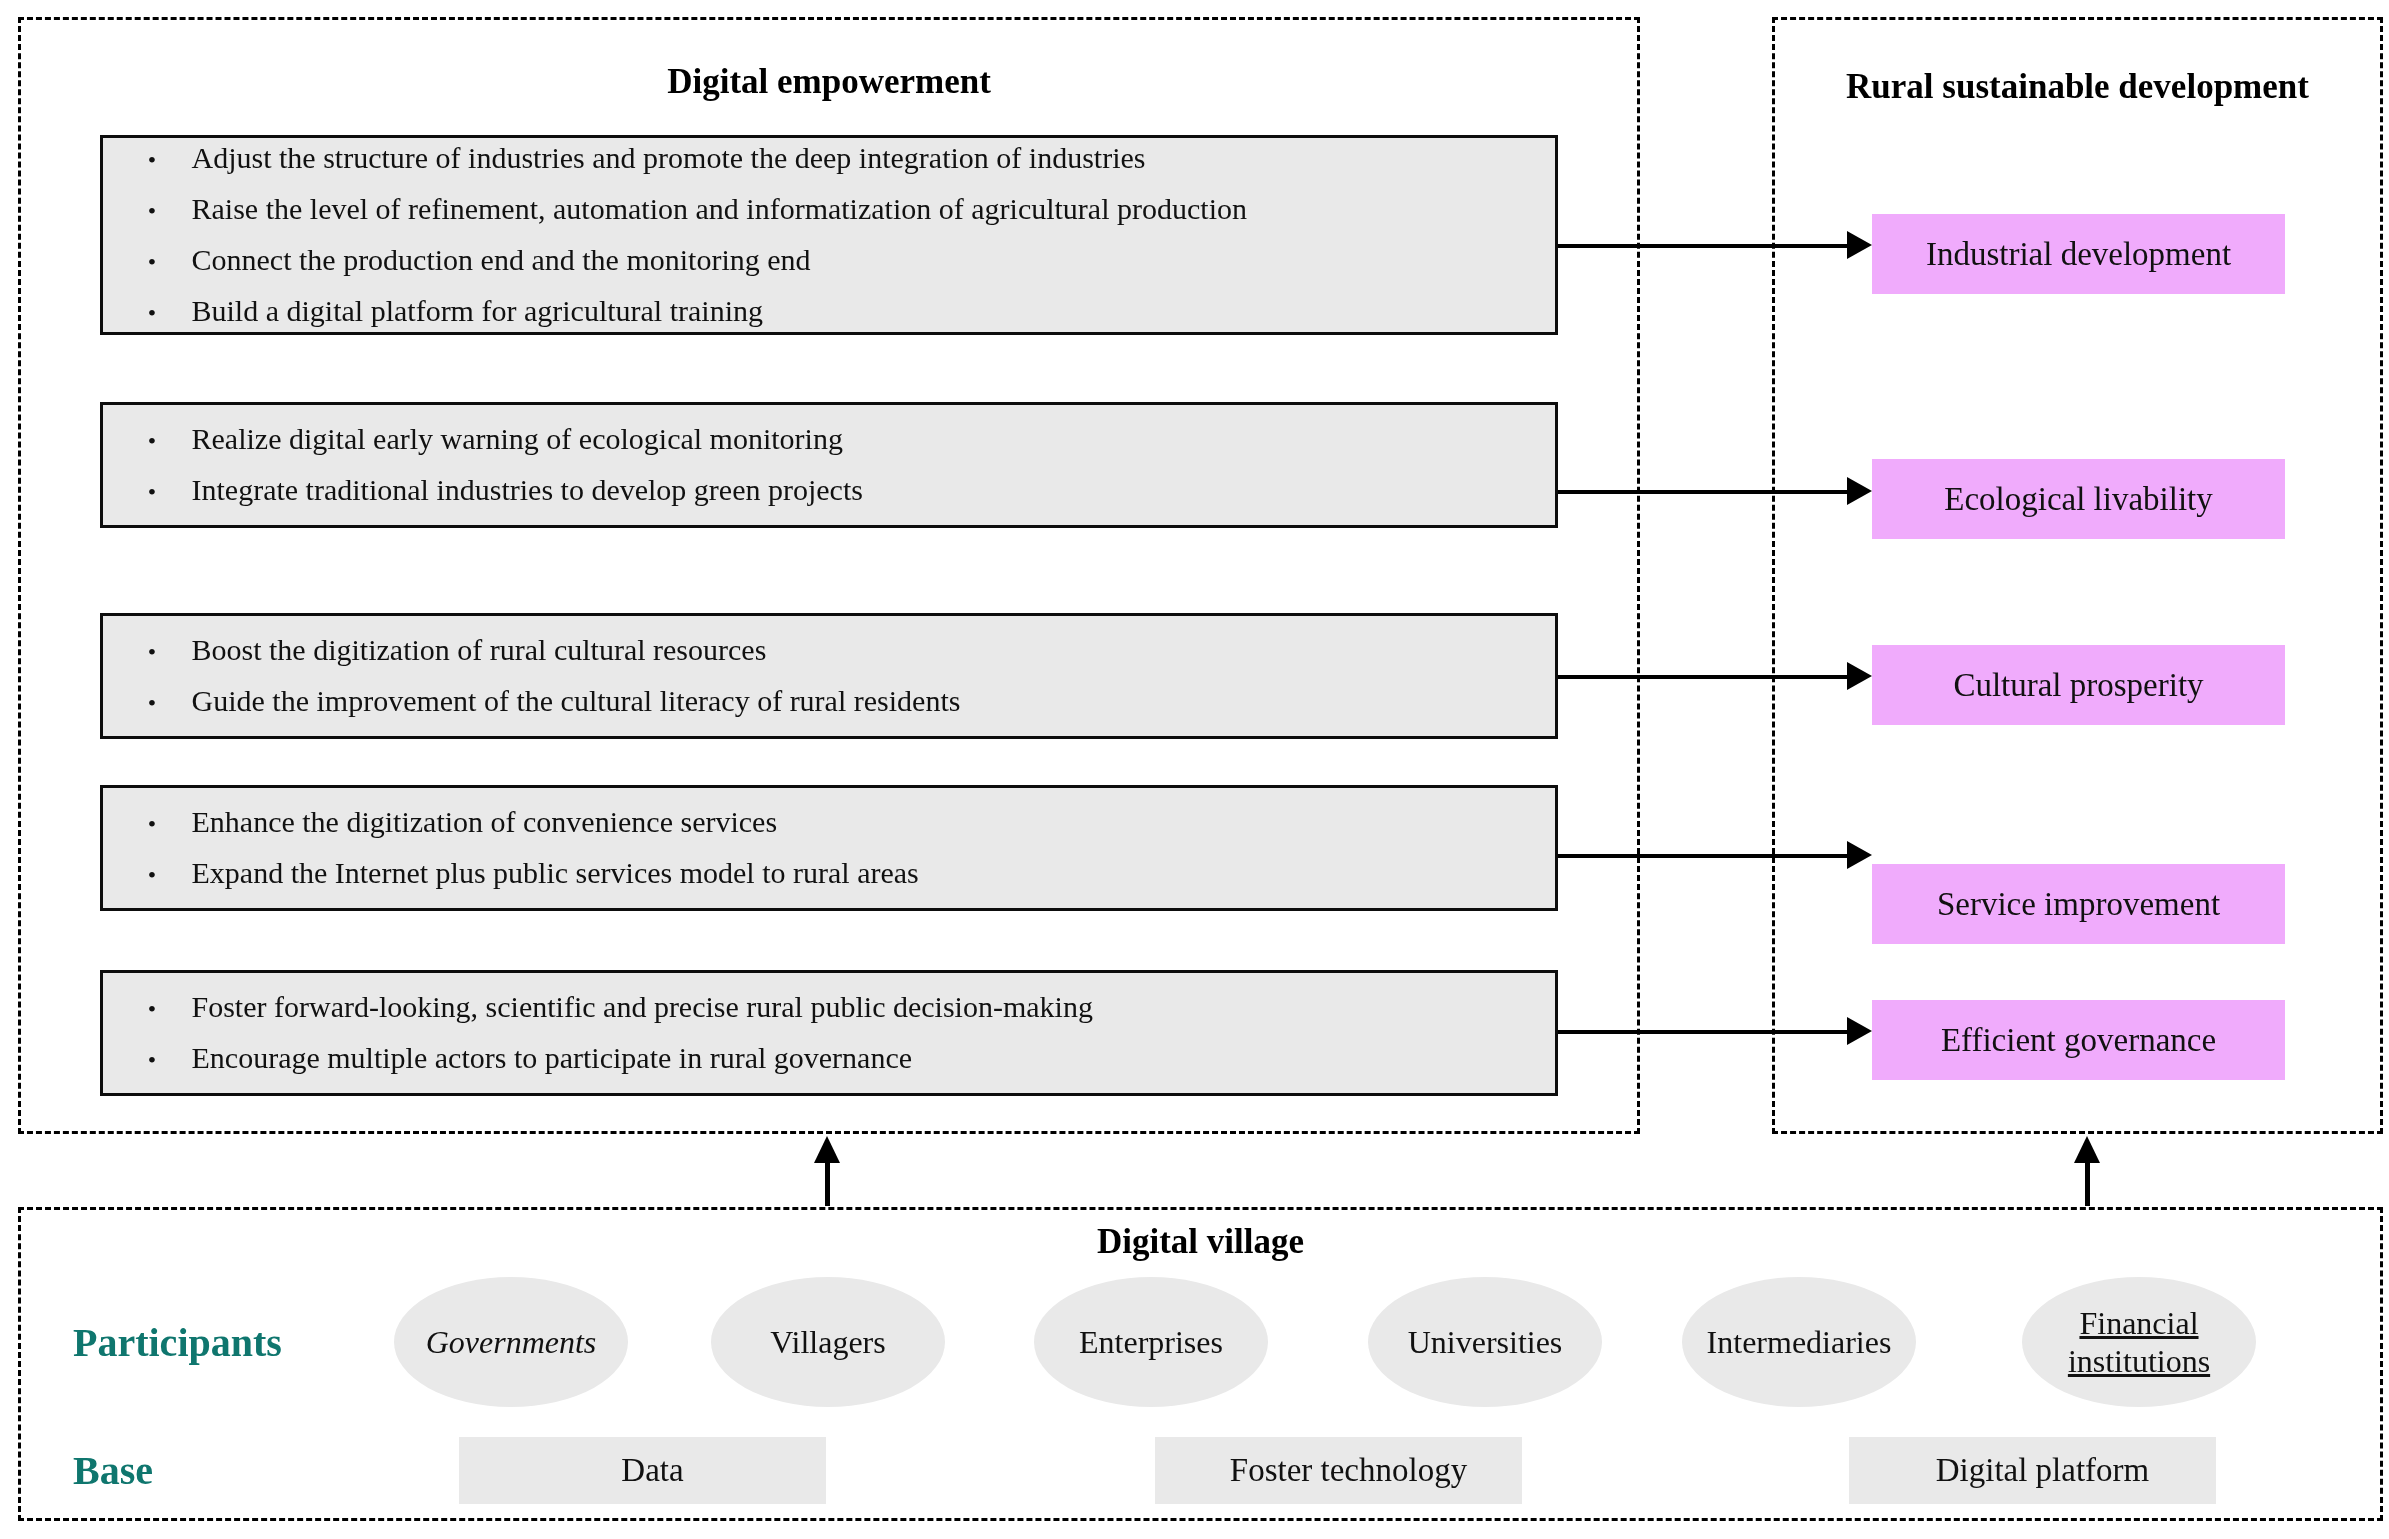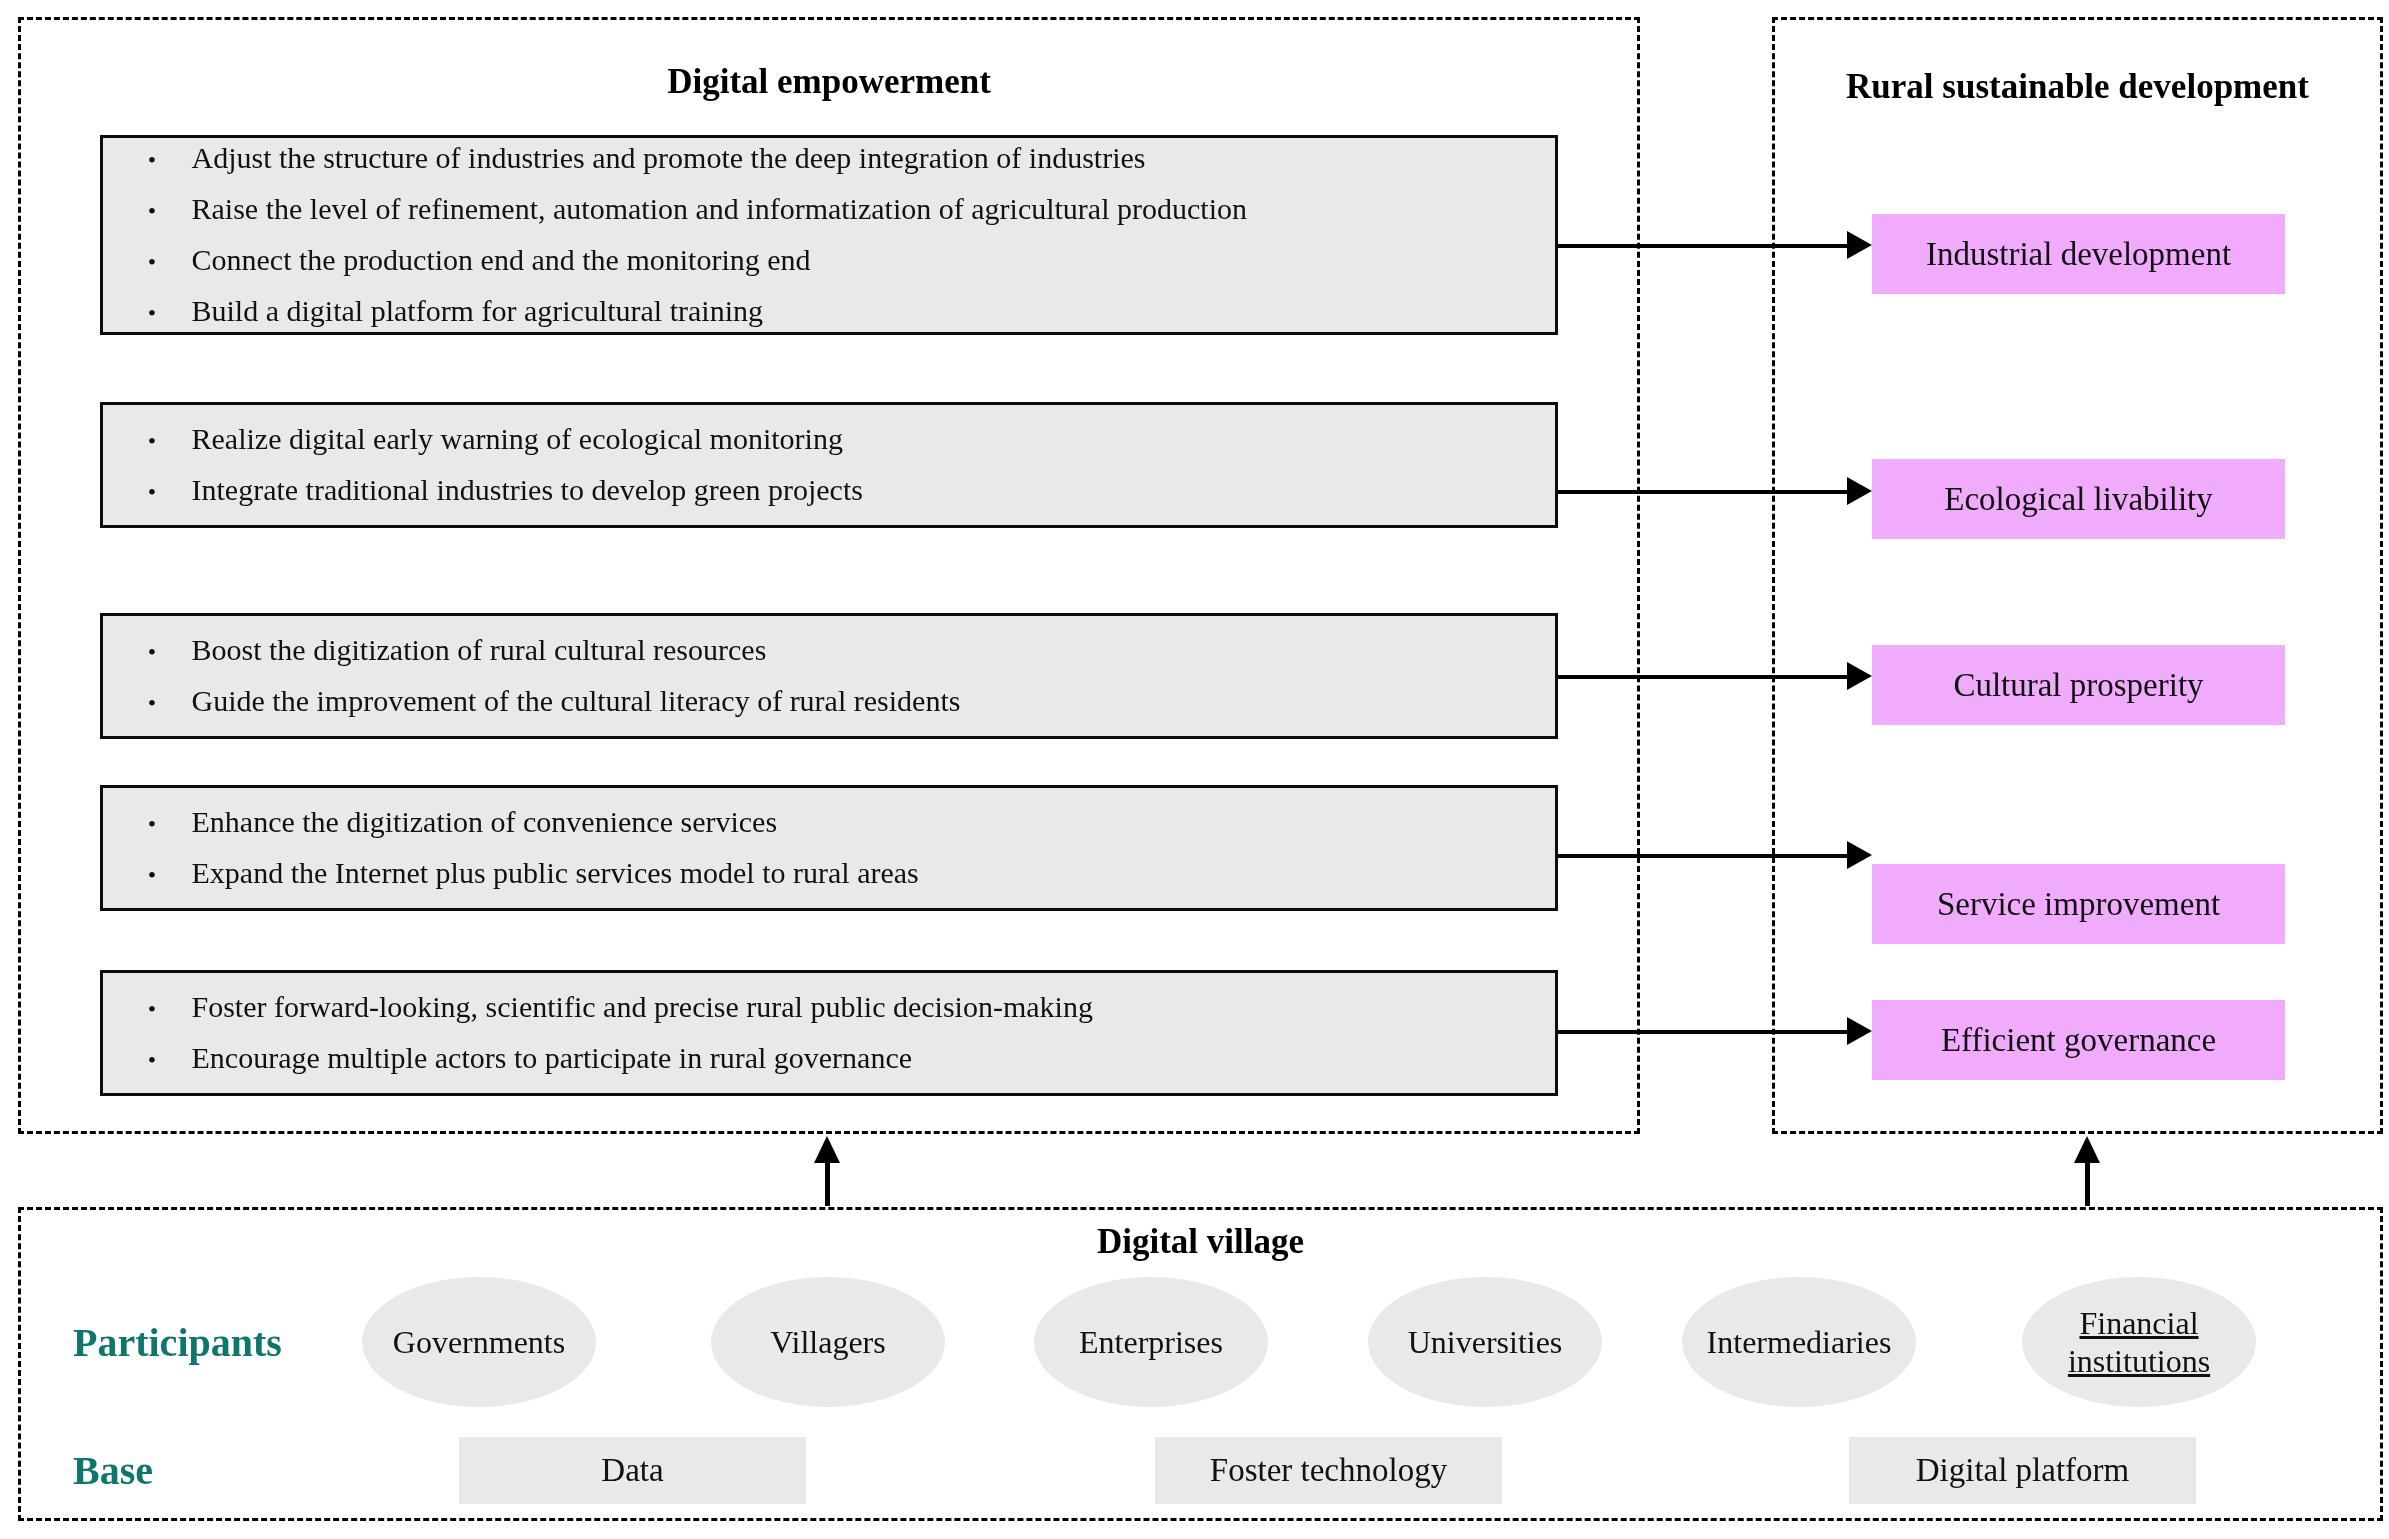--- a/index.html
+++ b/index.html
@@ -123,34 +123,35 @@
     position: absolute;
     top: 1277px; width: 234px; height: 130px;
     background: #e9e9e9;
     border-radius: 50%;
     display: flex; align-items: center; justify-content: center;
     text-align: center;
     font-size: 32px; line-height: 38px;
     padding: 0 7.3px;
     box-sizing: border-box;
   }
-  #participant-0 { left: 362px; }
+  #participant-0 { left: 394px; font-style: italic; }
   #participant-1 { left: 711px; }
   #participant-2 { left: 1034px; }
   #participant-3 { left: 1368px; }
   #participant-4 { left: 1682px; }
   #participant-5 { left: 2022px; text-decoration: underline; }
 
   .base-box {
     position: absolute;
     top: 1437px; height: 67px; width: 347px;
     background: #e9e9e9;
     display: flex; align-items: center; justify-content: center;
     font-size: 33px;
     text-align: center;
+    padding-left: 20px;
   }
   #base-0 { left: 459px; }
   #base-1 { left: 1155px; }
   #base-2 { left: 1849px; }
 </style>
 </head>
 <body>
 
 <div class="stage">
 

